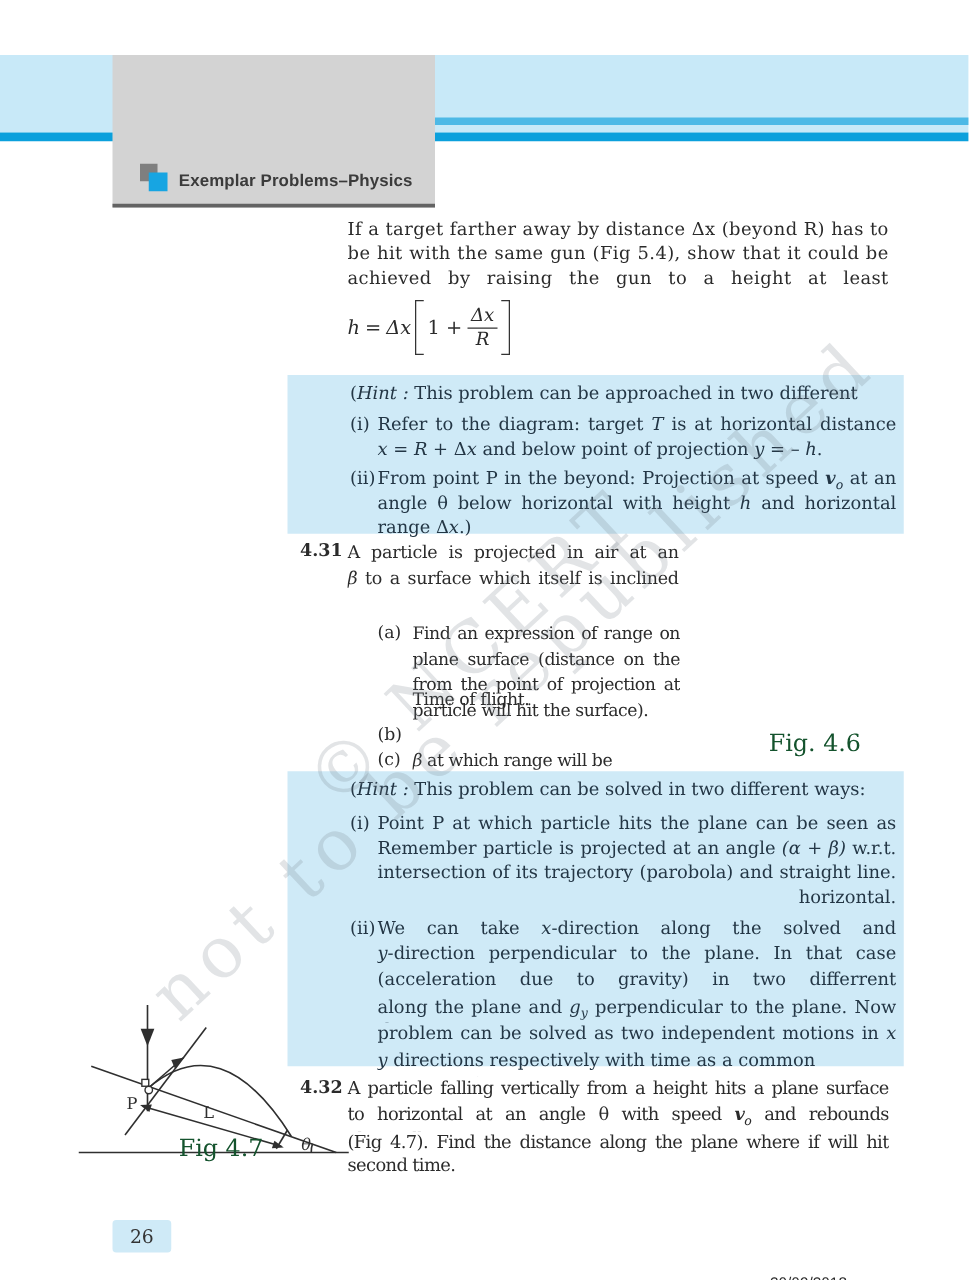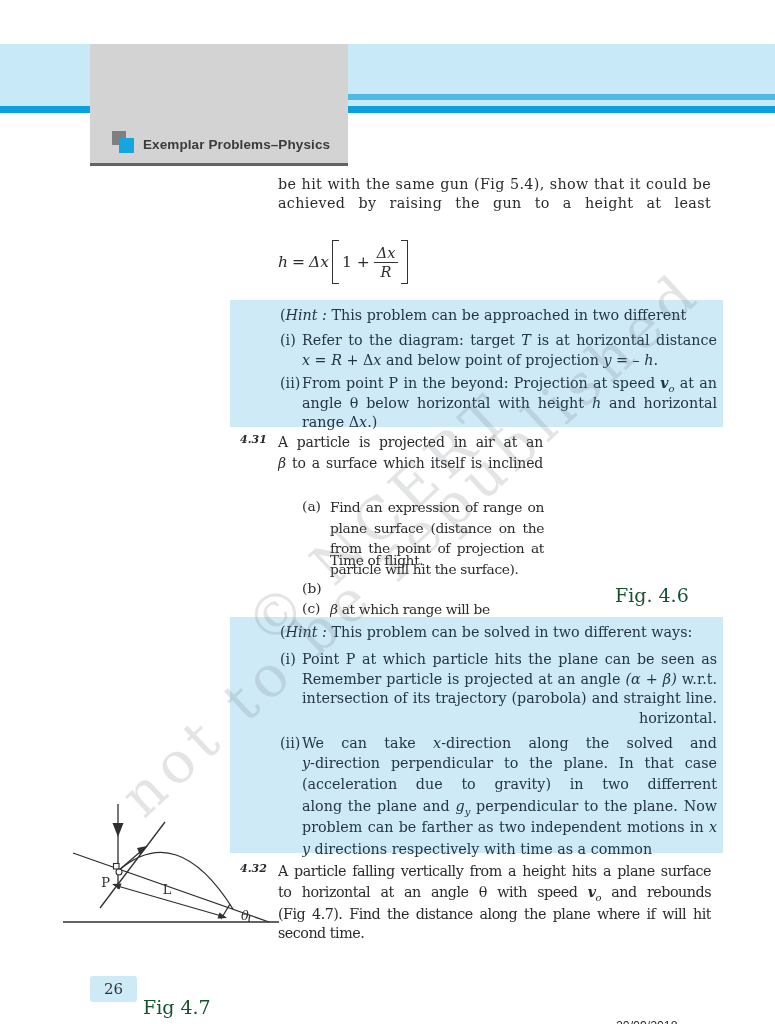--- a/index.html
+++ b/index.html
@@ -34,21 +34,21 @@
   .frac .den{padding-top:1px;}
   
   .hintbox{background:#cfeaf7;left:230px;width:493px;box-sizing:border-box;
            padding:6px 6px 0 50px;font-size:14.3px;color:#233645;z-index:1;}
   .hintbox1{top:256px;height:127px;line-height:19.4px;}
   .hintbox2{top:573px;height:236px;line-height:19.8px;}
   .hint-item{display:flex;}
   .hint-item .lbl{flex:none;width:22px;}
   .hint-item .bdy{flex:1;}
   
-  .pnum{font-weight:bold;font-size:11px;z-index:2;font-style:italic;}
+  .pnum{font-weight:bold;font-size:14px;z-index:2;}
   .p431-intro{left:278px;top:389px;width:265px;font-size:14px;line-height:19.6px;letter-spacing:-0.2px;z-index:2;}
   .p431-item-lbl{font-size:13.8px;z-index:2;}
   .p431-item-bdy{font-size:13.8px;line-height:19.6px;letter-spacing:-0.35px;z-index:2;}
   .fig-caption{font-size:19px;color:#14532d;z-index:2;}
   .p432-body{left:278px;top:818px;width:433px;font-size:14.3px;line-height:19.6px;letter-spacing:-0.5px;z-index:2;}
   
   .page-badge{left:90px;top:932px;width:47px;height:26px;background:#cfeaf7;border-radius:3px;
               text-align:center;line-height:26px;font-size:15px;color:#333;z-index:2;}
   .date{left:616px;top:975px;font-family:"Liberation Sans",sans-serif;font-size:12.3px;color:#2a2a2a;z-index:2;}
   
@@ -69,20 +69,21 @@
   <div class="band"></div>
   <div class="stripe1"></div>
   <div class="stripe2"></div>
   <div class="header-box">
     <span class="logo-sq-gray"></span>
     <span class="logo-sq-cyan"></span>
     <span class="header-title">Exemplar Problems–Physics</span>
   </div>
 
   <div class="abs intro">
+    <div class="tl jl">If a target farther away by distance Δx (beyond R) has to</div>
     <div class="tl jl">be hit with the same gun (Fig 5.4), show that it could be</div>
     <div class="tl jl">achieved by raising the gun to a height at least</div>
   </div>
 
   <div class="abs formula">
     <span class="it">h</span>
     <span class="gap">=</span>
     <span class="it">Δx</span>
     <span class="brk l"></span>
     <span>1 +</span>
@@ -142,21 +143,21 @@
         <span class="tl" style="display:block;text-align:right;">horizontal.</span>
       </span>
     </div>
     <div class="hint-item" style="margin-top:5px;">
       <span class="lbl">(ii)</span>
       <span class="bdy">
         <span class="tl jl" style="display:block;"><span>We can take </span><span style="font-style: italic;">x</span><span>-direction along the solved and</span></span>
         <span class="tl jl" style="display:block;"><span style="font-style: italic;">y</span><span>-direction perpendicular to the plane. In that case resolve </span><span style="font-style: italic; font-weight: bold;">g</span></span>
         <span class="tl jl" style="display:block;"><span>(acceleration due to gravity) in two differrent components, </span><span style="font-style: italic;">g</span></span>
         <span class="tl jl" style="display:block;"><span>along the plane and </span><span style="font-style: italic;">g</span><sub style="font-style: italic;">y</sub><span> perpendicular to the plane. Now the</span></span>
-        <span class="tl jl" style="display:block;"><span>problem can be farther as two independent motions in </span><span style="font-style: italic;">x</span><span> and</span></span>
+        <span class="tl jl" style="display:block;"><span>problem can be solved as two independent motions in </span><span style="font-style: italic;">x</span><span> and</span></span>
         <span class="tl" style="display:block;"><span style="font-style: italic;">y</span><span> directions respectively with time as a common parameter.)</span></span>
       </span>
     </div>
   </div>
 
   <div class="abs pnum" style="left:240px;top:818px;text-align:center;">4.32</div>
   <div class="abs p432-body">
     <div class="tl jl">A particle falling vertically from a height hits a plane surface inclined</div>
     <div class="tl jl"><span>to horizontal at an angle θ with speed </span><span style="font-style: italic; font-weight: bold;">v</span><sub style="font-style: italic;">o</sub><span> and rebounds elastically</span></div>
     <div class="tl jl">(Fig 4.7). Find the distance along the plane where if will hit</div>
@@ -186,21 +187,21 @@
         <rect x="58.5" y="71.5" width="5.5" height="5.5" fill="#ffffff"></rect>
         <circle cx="64" cy="80" r="3" fill="#ffffff"></circle>
       </g>
       <g font-family="DejaVu Serif, serif" font-size="13" fill="#2f2f2f">
         <text x="55" y="95" text-anchor="end">P</text>
         <text x="112" y="102" text-anchor="middle">L</text>
         <text x="186" y="128" font-style="italic">θ</text>
       </g>
     </svg>
   </div>
-  <div class="abs fig-caption" style="left:143px;top:952px;">Fig 4.7</div>
+  <div class="abs fig-caption" style="left:143px;top:864px;">Fig 4.7</div>
 
   <div class="abs page-badge">26</div>
   <div class="abs date">20/09/2018</div>
 
   <div class="wm wm1">© NCERT</div>
   <div class="wm wm2">not to be republished</div>
 
 </div>
 
 </body></html>

